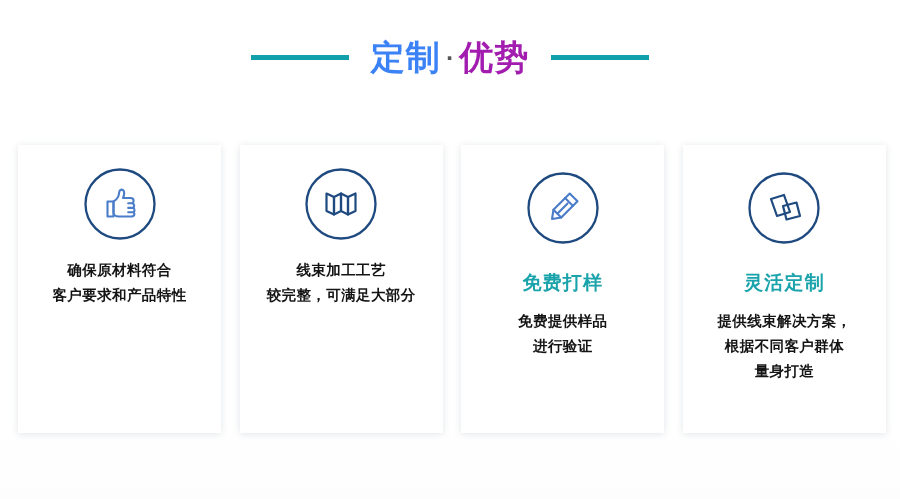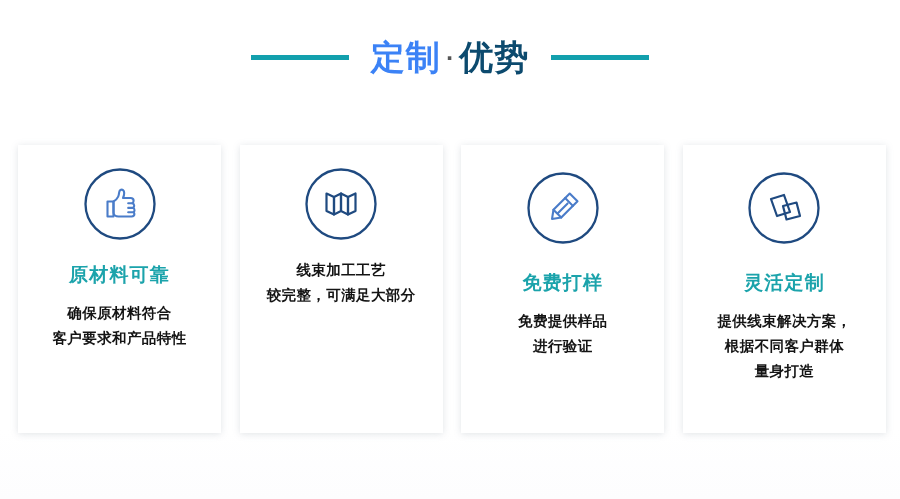--- a/index.html
+++ b/index.html
@@ -47,21 +47,21 @@
     white-space: nowrap;
     font-family: "DejaVu Sans", "Liberation Sans", sans-serif;
   }
   .heading-text .t-accent { color: #3b82f6; }
   .heading-text .t-dot {
     color: #555555;
     font-size: 20px;
     padding: 0 5px;
     vertical-align: 4px;
   }
-  .heading-text .t-dark { color: #0c4a6e; }
+  .heading-text .t-dark { color: #a21caf; }
 
   
   .cards {
     position: absolute;
     left: 18px;
     top: 145px;
     width: 868px;
     height: 288px;
     display: flex;
     justify-content: space-between;
@@ -140,21 +140,20 @@
     <svg class="card-icon" viewBox="0 0 74 74">
       <circle cx="37" cy="37" r="34.5" fill="none" stroke="#1f4a80" stroke-width="2.3"></circle>
       <g fill="none" stroke="#4a7cc9" stroke-width="2.1" stroke-linejoin="round" stroke-linecap="round">
         <path d="M30.5 34.5 L30.5 49.5 L24.5 49.5 L24.5 34.5 Z"></path>
         <path d="M30.5 34.5 C30.5 34.5 33.6 32.8 35.2 29.6 C36.6 26.8 35.4 24.2 37.4 23.0 C39.3 21.9 41.2 23.4 41.2 26.0 C41.2 28.3 40.0 31.0 40.0 31.0 L47.6 31.0 C49.4 31.0 50.6 32.2 50.6 33.7 C50.6 35.2 49.4 36.3 49.4 36.3 C50.6 36.6 51.2 37.6 51.2 38.8 C51.2 40.0 50.2 40.9 50.2 40.9 C51.1 41.3 51.5 42.2 51.5 43.2 C51.5 44.3 50.6 45.2 50.6 45.2 C51.2 45.7 51.4 46.4 51.4 47.1 C51.4 48.5 50.2 49.5 48.6 49.5 L35.5 49.5 C32.8 49.5 30.5 48.0 30.5 45.6 Z"></path>
         <path d="M45.2 36.3 L49.4 36.3"></path>
         <path d="M45.2 40.9 L50.2 40.9"></path>
         <path d="M45.2 45.2 L50.6 45.2"></path>
       </g>
     </svg>
-    <div class="card-title">原材料可靠</div>
     <div class="card-body">
       <span class="bl">确保原材料符合</span>
       <span class="bl">客户要求和产品特性</span>
     </div>
   </div>
 
   <div class="card">
     <svg class="card-icon" viewBox="0 0 74 74">
       <circle cx="37" cy="37" r="34.5" fill="none" stroke="#1f4a80" stroke-width="2.3"></circle>
       <g fill="none" stroke="#1f4a80" stroke-width="2.2" stroke-linejoin="round" stroke-linecap="round">

